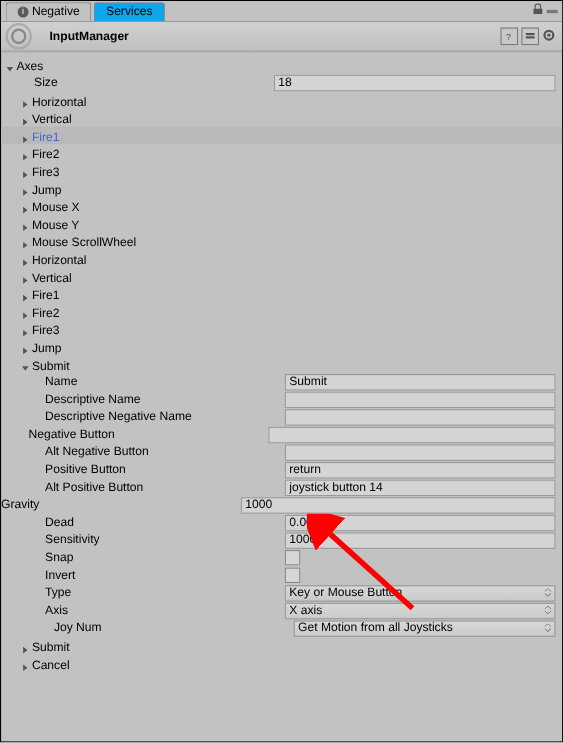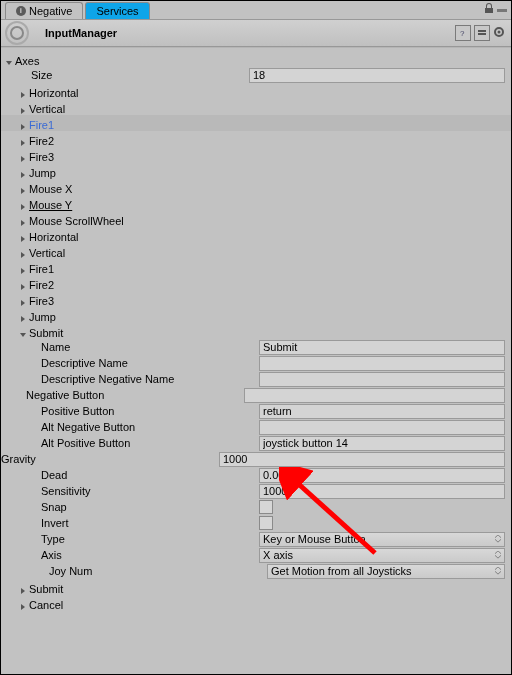--- a/index.html
+++ b/index.html
@@ -149,21 +149,21 @@
           <span class="rowlabel">Jump</span>
         </div>
         <div class="row" style="padding-left: 18px;">
           <span class="arrow">
             <svg width="8" height="8" viewBox="0 0 8 8">
               <path d="M2 1l4 3-4 3z" fill="#555"></path>
             </svg>
           </span>
           <span class="rowlabel">Mouse X</span>
         </div>
-        <div class="row" style="padding-left: 18px; text-decoration: underline;">
+        <div class="row" style="padding-left: 18px;">
           <span class="arrow">
             <svg width="8" height="8" viewBox="0 0 8 8">
               <path d="M2 1l4 3-4 3z" fill="#555"></path>
             </svg>
           </span>
           <span class="rowlabel">Mouse Y</span>
         </div>
         <div class="row" style="padding-left: 18px;">
           <span class="arrow">
             <svg width="8" height="8" viewBox="0 0 8 8">
@@ -238,26 +238,26 @@
         </div>
         <div class="field-row">
           <span class="lbl" style="width:218px;padding-left:40px">Descriptive Negative Name</span>
           <div class="ctrl"><input class="txt" value="" style=""></div>
         </div>
         <div class="field-row">
           <span class="lbl" style="width:218px;padding-left:25px">Negative Button</span>
           <div class="ctrl"><input class="txt" value="" style=""></div>
         </div>
         <div class="field-row">
+          <span class="lbl" style="width:218px;padding-left:40px">Alt Negative Button</span>
+          <div class="ctrl"><input class="txt" value="" style=""></div>
+        </div>
+        <div class="field-row">
           <span class="lbl" style="width:218px;padding-left:40px">Positive Button</span>
           <div class="ctrl"><input class="txt" value="return" style=""></div>
-        </div>
-        <div class="field-row">
-          <span class="lbl" style="width:218px;padding-left:40px">Alt Negative Button</span>
-          <div class="ctrl"><input class="txt" value="" style=""></div>
         </div>
         <div class="field-row">
           <span class="lbl" style="width:218px;padding-left:40px">Alt Positive Button</span>
           <div class="ctrl"><input class="txt" value="joystick button 14" style=""></div>
         </div>
         <div class="field-row">
           <span class="lbl" style="width:218px;">Gravity</span>
           <div class="ctrl"><input class="txt" value="1000" style=""></div>
         </div>
         <div class="field-row">

